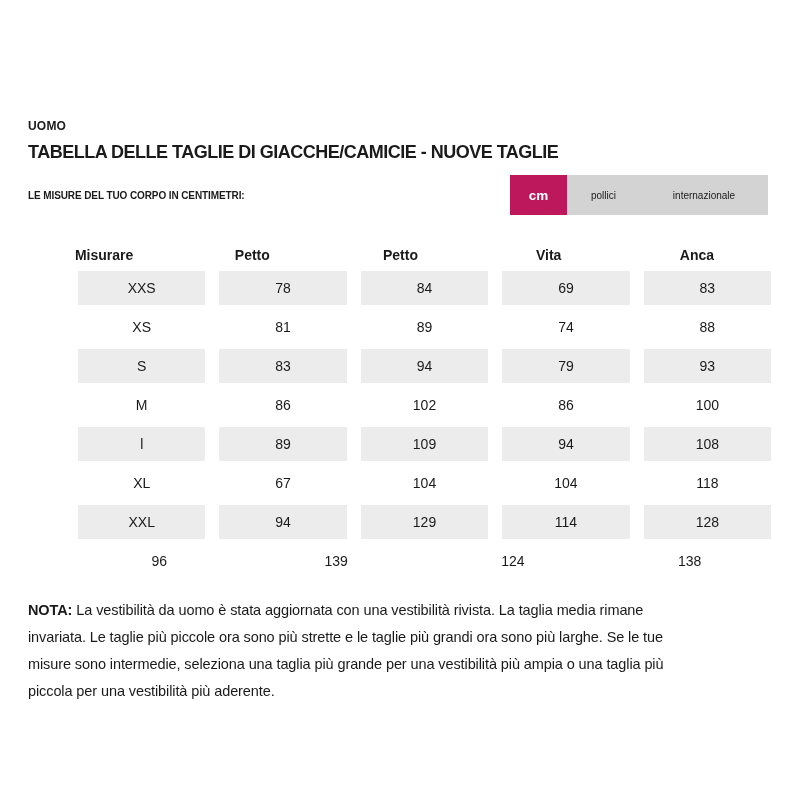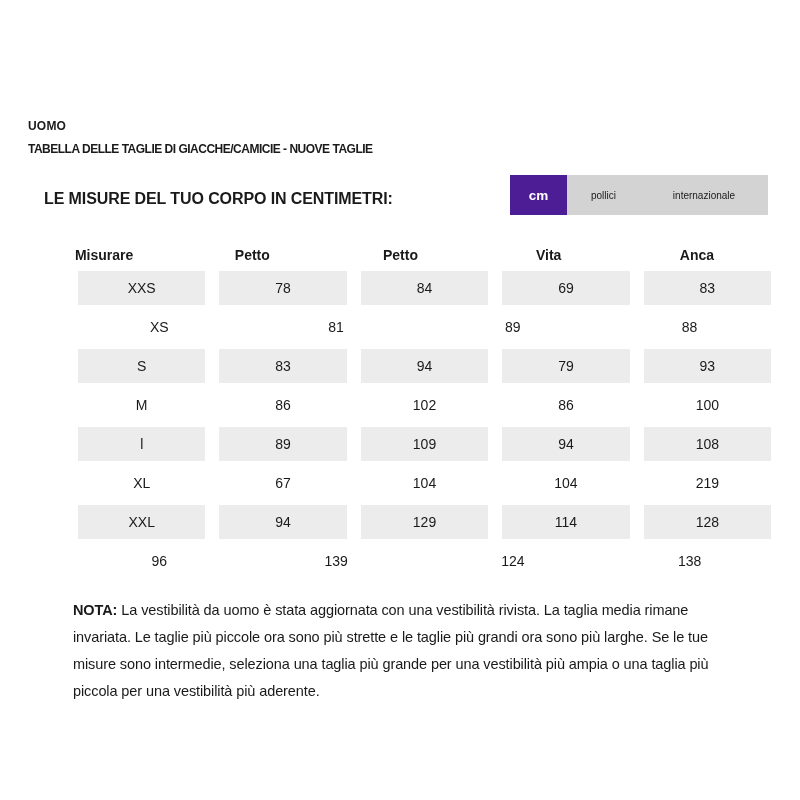--- a/index.html
+++ b/index.html
@@ -6,57 +6,57 @@
   html,body { width:800px; height:800px; background:#ffffff; overflow:hidden; }
   body { font-family:"Liberation Sans","DejaVu Sans",sans-serif; color:#1a1a1a; }
   .page { position:relative; width:800px; height:688px; }
 
   .category-label {
     position:absolute; left:28px; top:119px;
     font-size:12px; font-weight:bold; letter-spacing:0.2px;
   }
   .page-title {
     position:absolute; left:28px; top:142px;
-    font-size:12px; font-weight:bold; letter-spacing:-0.5px;
+    font-size:18px; font-weight:bold; letter-spacing:-0.5px;
   }
   .measures-label {
     position:absolute; left:28px; top:190px;
-    font-size:16px; font-weight:bold; letter-spacing:-0.1px;margin-left:16px;
+    font-size:10px; font-weight:bold; letter-spacing:-0.1px;
   }
 
   
   .unit-tabs {
     position:absolute; left:510px; top:175px; width:258px; height:40px;
     display:flex; background:#d3d3d3;
   }
   .unit-tab {
     display:flex; align-items:center; justify-content:center;
     font-size:10px; color:#1a1a1a; cursor:pointer;
   }
   .unit-tab.active {
-    width:57px; background:#4c1d95; color:#ffffff; font-weight:bold; font-size:13.5px;
+    width:57px; background:#be185d; color:#ffffff; font-weight:bold; font-size:13.5px;
   }
   .unit-tab.mid { width:73px; }
   .unit-tab.end { flex:1; }
 
   
   .size-table { position:absolute; left:30px; top:238px; width:741px; }
   .thead { display:flex; gap:0; height:33px; }
   .thead .cell { background:transparent; font-weight:bold; }
   .trow { display:flex; gap:14px; height:34px; margin-bottom:5px;margin-left:48px; }
   .cell {
     flex:1; display:flex; align-items:center; justify-content:center;
     font-size:14px;
   }
   .tbody .trow:nth-child(odd) .cell { background:#ececec; }
 
   
   .note {
     position:absolute; left:28px; top:597px; width:660px;
-    font-size:14.5px; line-height:27px; letter-spacing:-0.1px; color:#1a1a1a;margin-left:45px;
+    font-size:14.5px; line-height:27px; letter-spacing:-0.1px; color:#1a1a1a;
   }
   .note b { font-weight:bold; }
 </style>
 </head>
 <body>
 
 <div class="page">
 
   <div class="category-label">UOMO</div>
   <h1 class="page-title">TABELLA DELLE TAGLIE DI GIACCHE/CAMICIE - NUOVE TAGLIE</h1>
@@ -81,20 +81,21 @@
         <div class="cell">XXS</div>
         <div class="cell">78</div>
         <div class="cell">84</div>
         <div class="cell">69</div>
         <div class="cell">83</div>
       </div>
       <div class="trow">
         <div class="cell">XS</div>
         <div class="cell">81</div>
         <div class="cell">89</div>
+        <div class="cell">74</div>
         <div class="cell">88</div>
       </div>
       <div class="trow">
         <div class="cell">S</div>
         <div class="cell">83</div>
         <div class="cell">94</div>
         <div class="cell">79</div>
         <div class="cell">93</div>
       </div>
       <div class="trow">
@@ -109,21 +110,21 @@
         <div class="cell">89</div>
         <div class="cell">109</div>
         <div class="cell">94</div>
         <div class="cell">108</div>
       </div>
       <div class="trow">
         <div class="cell">XL</div>
         <div class="cell">67</div>
         <div class="cell">104</div>
         <div class="cell">104</div>
-        <div class="cell">219</div>
+        <div class="cell">118</div>
       </div>
       <div class="trow">
         <div class="cell">XXL</div>
         <div class="cell">94</div>
         <div class="cell">129</div>
         <div class="cell">114</div>
         <div class="cell">128</div>
       </div>
       <div class="trow">
         <div class="cell">96</div>

